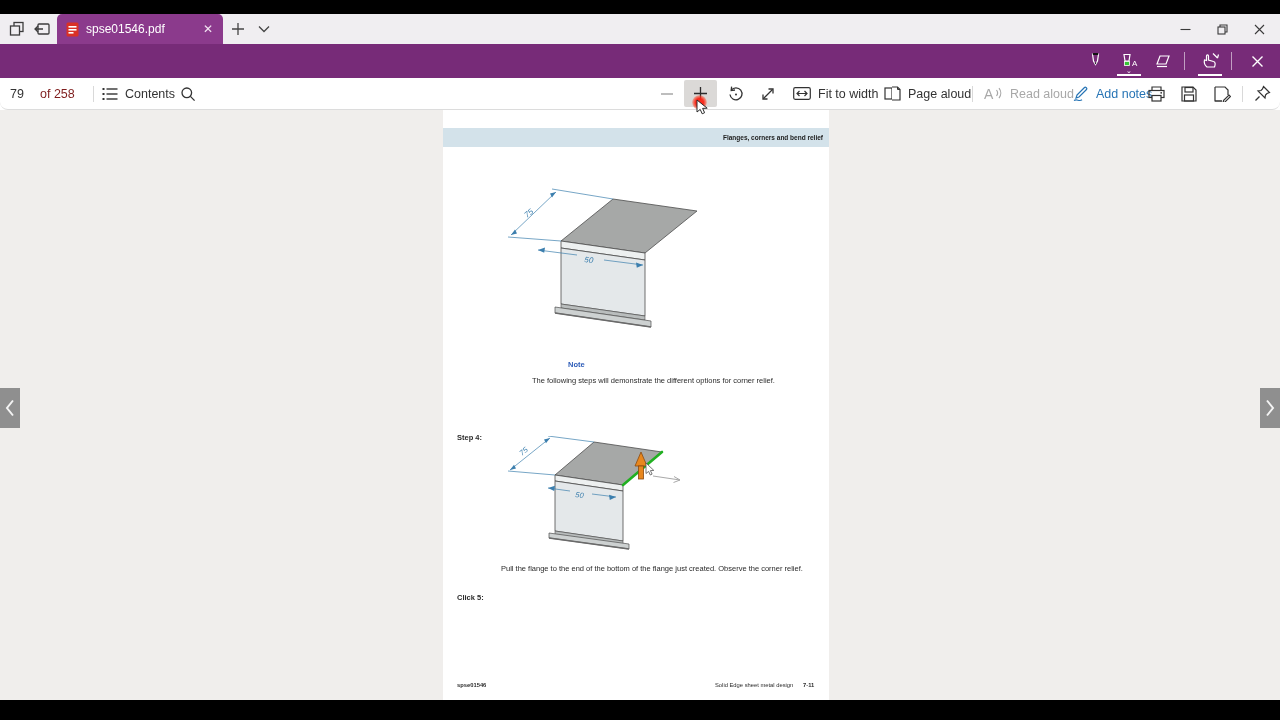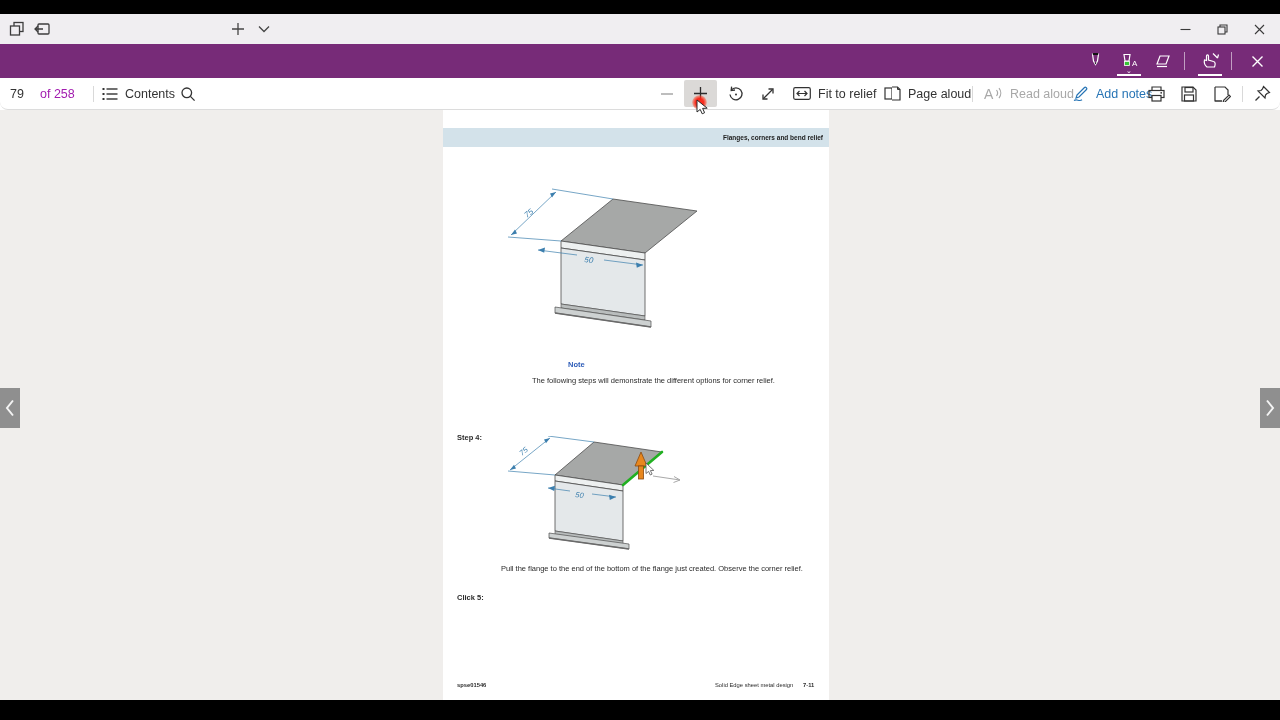--- a/index.html
+++ b/index.html
@@ -79,20 +79,30 @@
         <rect x="1.5" y="5" width="9" height="9" fill="#f0eef1" stroke="#3d3d3d" stroke-width="1.3"></rect>
       </svg>
     </div>
     <div class="tab-icon-btn" style="left:31px">
       <svg width="17" height="16" viewBox="0 0 17 16">
         <rect x="4" y="3" width="11" height="10" rx="1" fill="none" stroke="#3d3d3d" stroke-width="1.3"></rect>
         <path d="M9 8 H1 M4 5 L1 8 L4 11" fill="none" stroke="#3d3d3d" stroke-width="1.3"></path>
       </svg>
     </div>
 
+    <div id="active-tab">
+      <svg width="13" height="15" viewBox="0 0 13 15" style="margin-left:9px">
+        <rect x="0.5" y="0.5" width="12" height="14" rx="1.5" fill="#d93025"></rect>
+        <rect x="2.5" y="4" width="8" height="1.6" fill="#fff"></rect>
+        <rect x="2.5" y="7" width="8" height="1.6" fill="#fff"></rect>
+        <rect x="2.5" y="10" width="5" height="1.6" fill="#fff"></rect>
+      </svg>
+      <span class="title">spse01546.pdf</span>
+      <span id="tab-close">✕</span>
+    </div>
 
     <div class="tab-icon-btn" style="left:227px">
       <svg width="14" height="14" viewBox="0 0 14 14">
         <path d="M7 1 V13 M1 7 H13" stroke="#454545" stroke-width="1.3"></path>
       </svg>
     </div>
     <div class="tab-icon-btn" style="left:253px">
       <svg width="12" height="8" viewBox="0 0 12 8">
         <path d="M1 1.5 L6 6.5 L11 1.5" fill="none" stroke="#454545" stroke-width="1.3"></path>
       </svg>
@@ -148,21 +158,21 @@
     <div class="an-sep"></div>
     <div class="an-btn">
       <svg width="13" height="13" viewBox="0 0 13 13">
         <path d="M1.5 1.5 L11.5 11.5 M11.5 1.5 L1.5 11.5" stroke="#fff" stroke-width="1.4"></path>
       </svg>
     </div>
   </div>
 
   <div id="pdfbar" class="abs">
     <div class="it" style="left:10px">79</div>
-    <div class="it dim-gray" style="left:40px; color:#a21caf">of 258</div>
+    <div class="it dim-gray" style="left:40px; color:#7f1d1d">of 258</div>
     <div class="it" style="left:93px">
         <div class="tsep"></div>
       </div>
 
     <div class="it" style="left:102px">
       <svg width="16" height="14" viewBox="0 0 16 14">
         <rect x="0.5" y="1" width="2" height="2" fill="#333"></rect>
           <path d="M4.5 2 H15.5" stroke="#333" stroke-width="1.4"></path>
         <rect x="0.5" y="6" width="2" height="2" fill="#333"></rect>
           <path d="M4.5 7 H15.5" stroke="#333" stroke-width="1.4"></path>
@@ -204,21 +214,21 @@
         <path d="M3.5 12.5 L12.5 3.5" stroke="#333" stroke-width="1.3"></path>
         <path d="M8.5 3 H13 V7.5 M7.5 13 H3 V8.5" fill="none" stroke="#333" stroke-width="1.3"></path>
       </svg>
     </div>
 
     <div class="it" style="left:793px">
       <svg width="18" height="13" viewBox="0 0 18 13">
         <rect x="0.7" y="0.7" width="16.6" height="11.6" rx="1.5" fill="none" stroke="#333" stroke-width="1.2"></rect>
         <path d="M4 6.5 H14 M6.5 4 L4 6.5 L6.5 9 M11.5 4 L14 6.5 L11.5 9" fill="none" stroke="#333" stroke-width="1.2"></path>
       </svg>
-      <span class="glabel">Fit to relief</span>
+      <span class="glabel">Fit to width</span>
     </div>
 
     <div class="it" style="left:884px">
       <svg width="17" height="15" viewBox="0 0 17 15">
         <rect x="1" y="2" width="7" height="11" fill="#fff" stroke="#333" stroke-width="1.2"></rect>
         <path d="M8 1 H13.5 L16 3.5 V14 H8" fill="#fff" stroke="#333" stroke-width="1.2"></path>
         <path d="M13.5 1 V3.5 H16" fill="none" stroke="#333" stroke-width="1"></path>
       </svg>
       <span class="glabel">Page aloud</span>
     </div>

